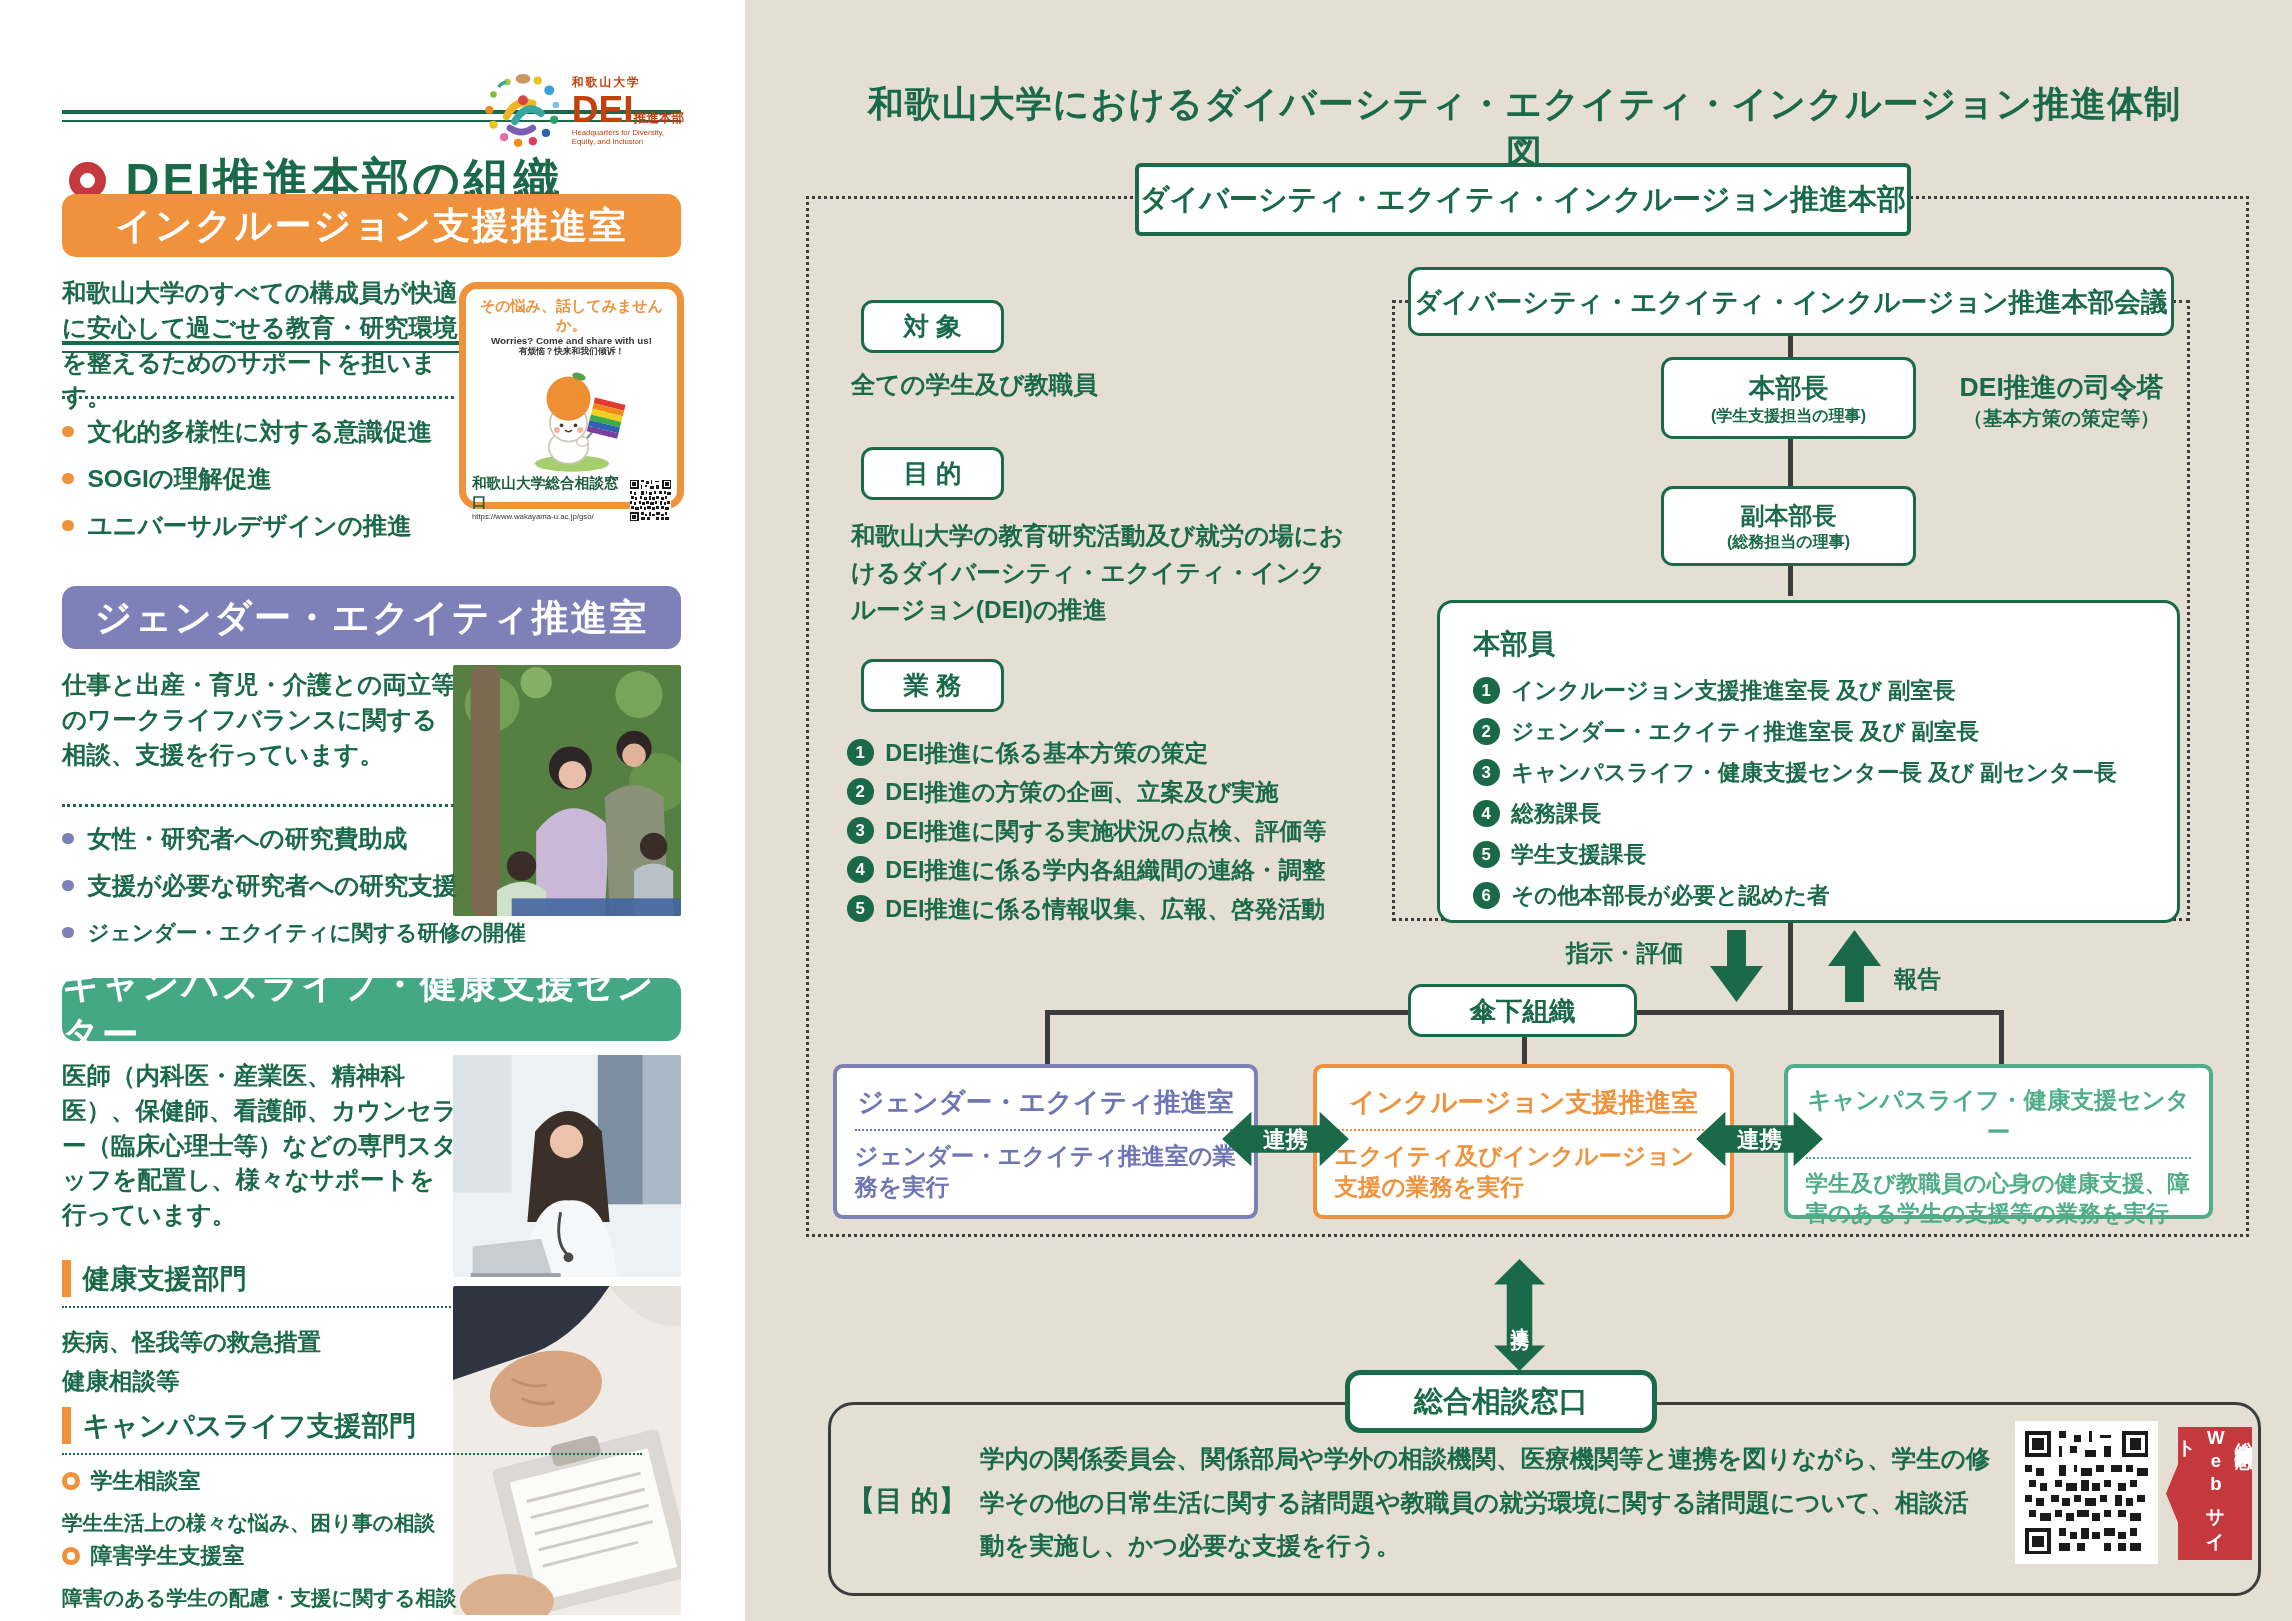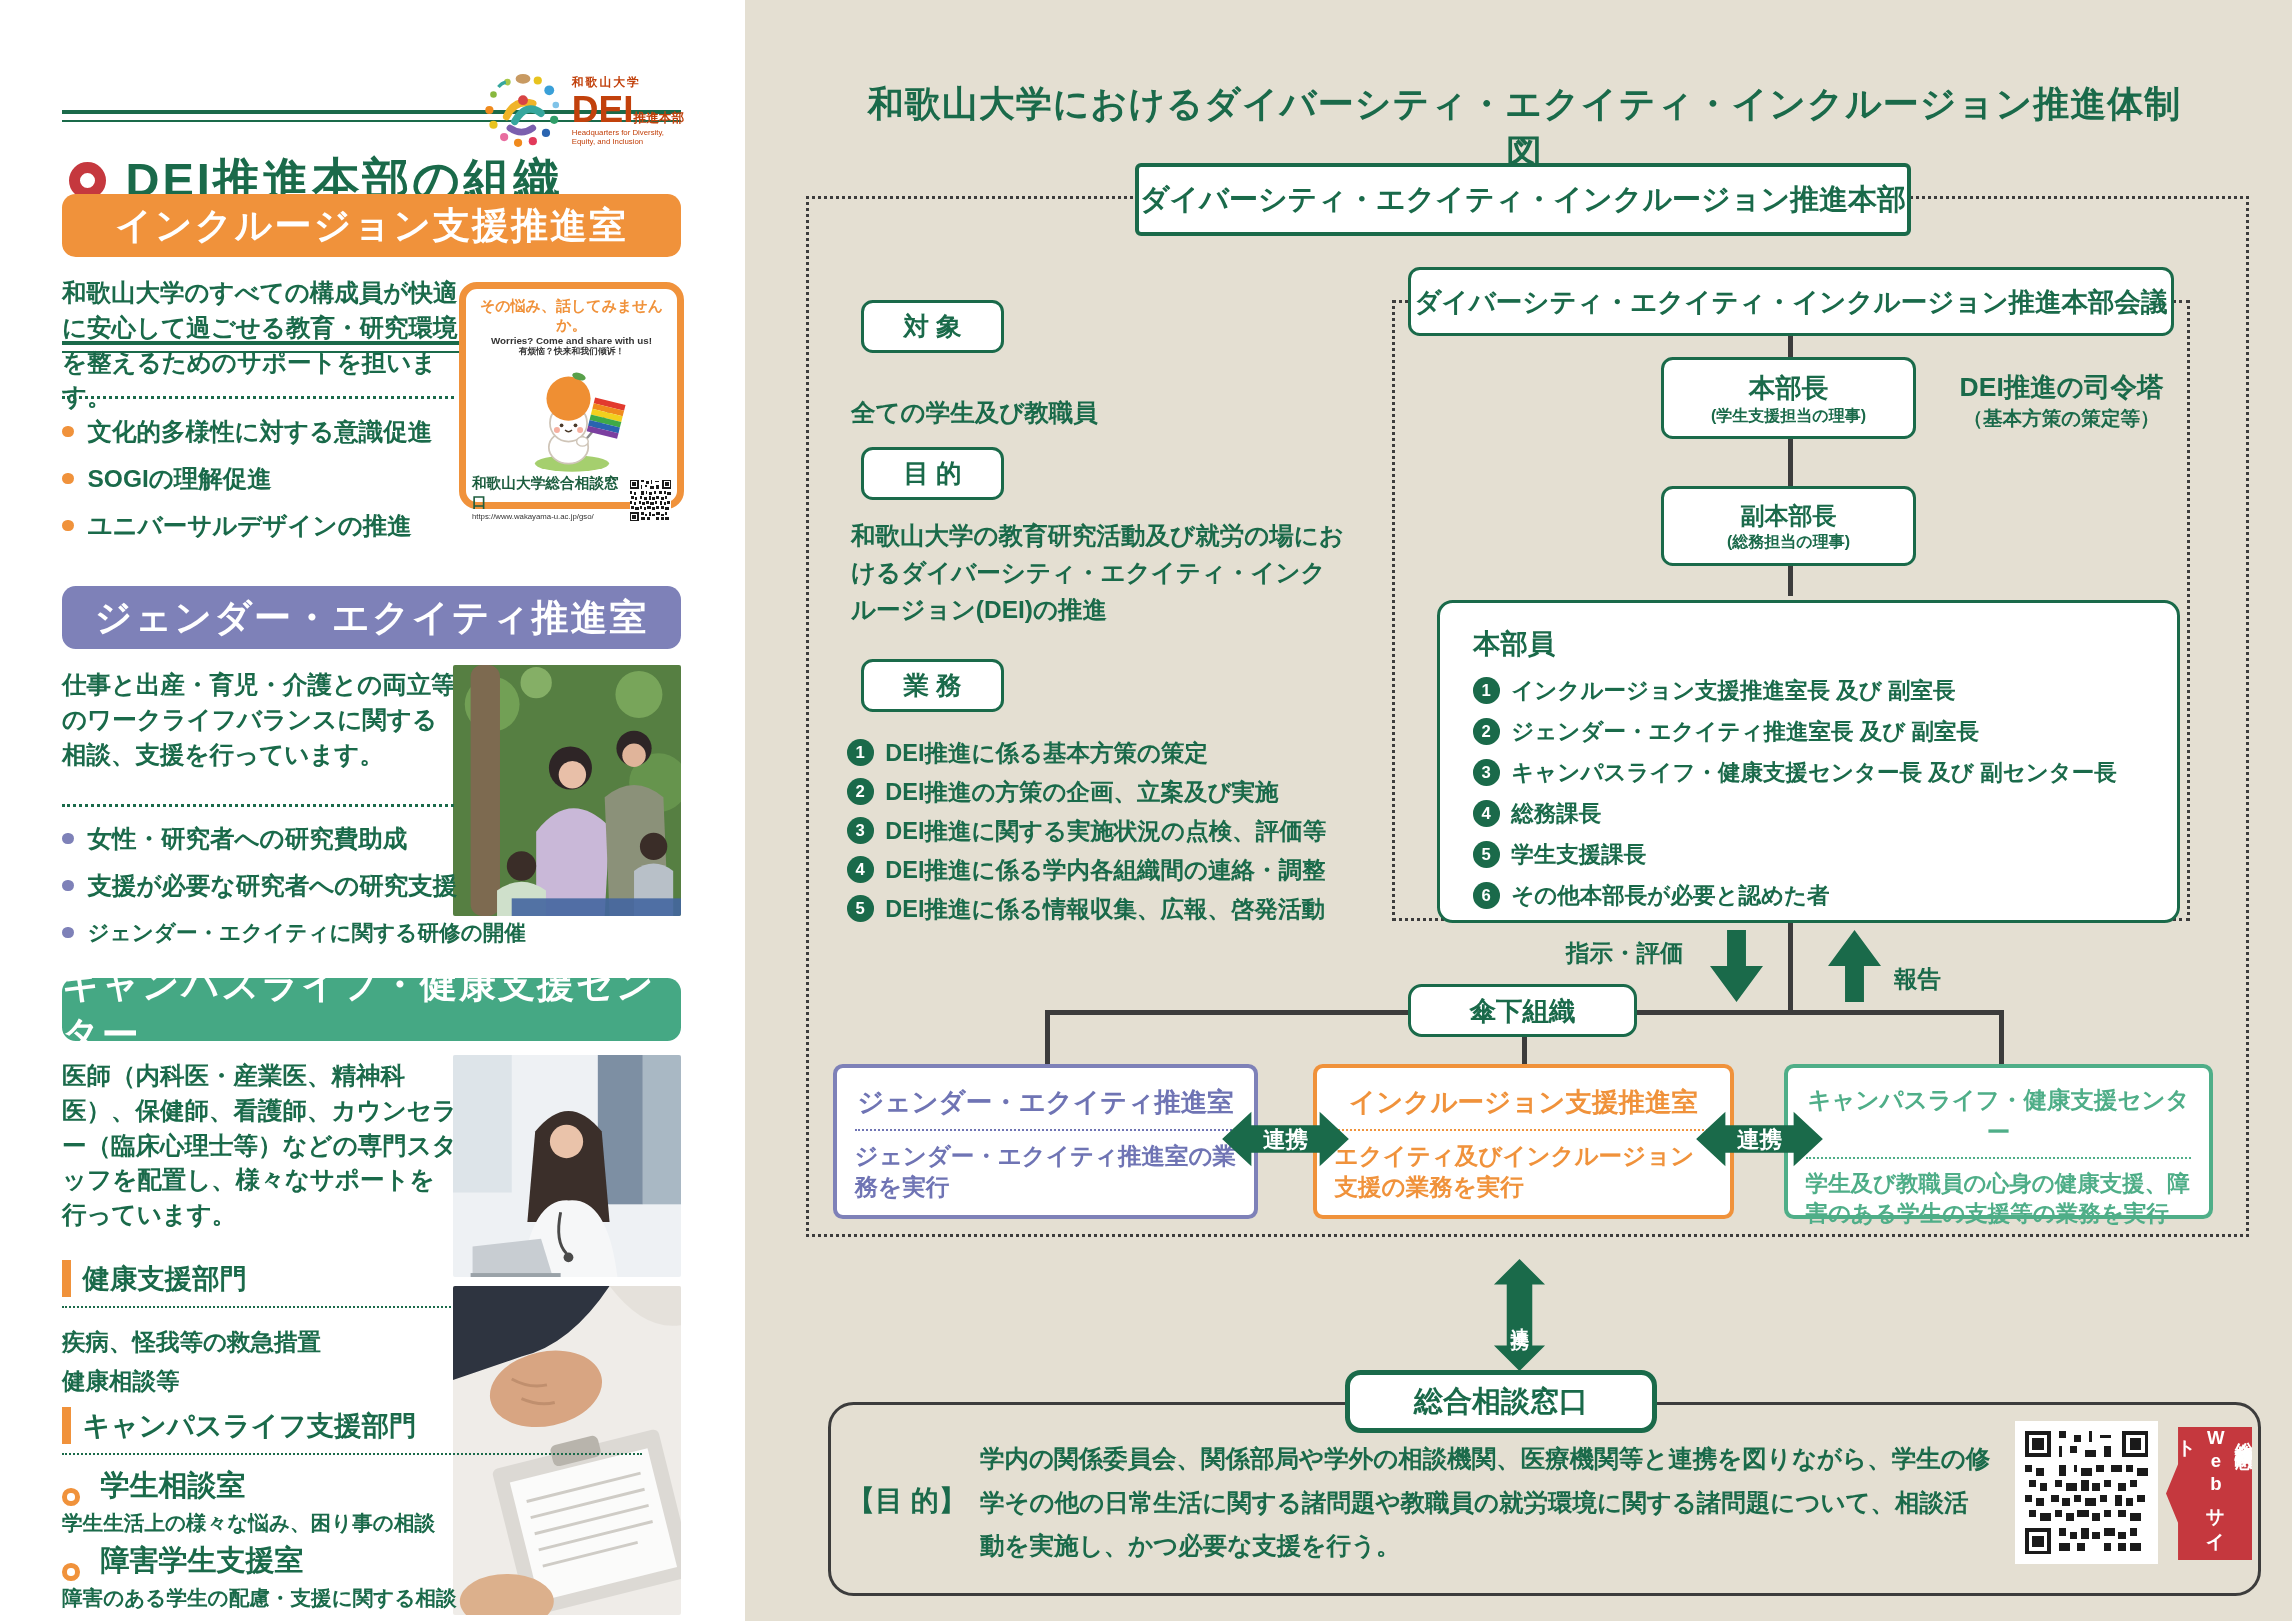--- a/index.html
+++ b/index.html
@@ -19,21 +19,21 @@
   .sechead{height:63px;border-radius:13.7px;color:#fff;font-size:37px;letter-spacing:2px;
            display:flex;align-items:center;justify-content:center}
   .body-tx{color:var(--green);font-size:24.5px;line-height:1.42;width:396px}
   .dotsep{border-top:3.9px dotted var(--green)}
   .bul{display:flex;align-items:center;gap:13.7px;color:var(--green);font-size:24.5px;height:47px}
   .bul .dot{width:11.8px;height:11.8px;border-radius:50%;flex:0 0 11.8px}
   .photo{border-radius:2px;overflow:hidden}
   .photo svg{display:block;width:100%;height:100%}
   .subhead{display:flex;align-items:center;gap:11.8px;color:var(--green);font-size:27.4px}
   .subhead .bar{width:8.8px;height:37px;background:var(--orange)}
-  .roomrow{display:flex;align-items:flex-end;gap:21px;color:var(--green);font-size:29px}
+  .roomrow{display:flex;align-items:center;gap:11px;color:var(--green);font-size:22px}
   .odonut{width:17.6px;height:17.6px;border:5.9px solid var(--orange);border-radius:50%}
   .roomdesc{color:var(--green);font-size:20.6px}
   
   .gbox{position:absolute;background:#fff;border:3.9px solid var(--green);border-radius:11.8px;
         color:var(--green);display:flex;flex-direction:column;align-items:center;justify-content:center;
         text-align:center;z-index:2}
   .dotrect{position:absolute;border:3.9px dotted var(--line);z-index:0}
   .cline{position:absolute;background:var(--line);z-index:1}
   .org{position:absolute;background:#fff;border-radius:9.8px;padding:15.7px 17.6px 9.8px;z-index:2;
        display:flex;flex-direction:column}
@@ -329,21 +329,21 @@
         </div>
       <div class="li" style="font-size:22.5px;height:41px">
           <span class="num">6</span>
           <span>その他本部長が必要と認めた者</span>
         </div>
     </div>
 
     <div class="gbox" style="left:116px;top:300px;width:143px;height:53px;border-width:3.4px;font-size:25.5px">
         <span>対 象</span>
       </div>
-    <div class="abs" style="left:106px;top:396px;color:var(--green);font-size:24.5px">全ての学生及び教職員</div>
+    <div class="abs" style="left:106px;top:368px;color:var(--green);font-size:24.5px">全ての学生及び教職員</div>
 
     <div class="gbox" style="left:116px;top:447px;width:143px;height:53px;border-width:3.4px;font-size:25.5px">
         <span>目 的</span>
       </div>
     <div class="abs" style="left:106px;top:518px;width:495px;color:var(--green);font-size:24.5px;line-height:1.5">和歌山大学の教育研究活動及び就労の場におけるダイバーシティ・エクイティ・インクルージョン(DEI)の推進</div>
 
     <div class="gbox" style="left:116px;top:659px;width:143px;height:53px;border-width:3.4px;font-size:25.5px">
         <span>業 務</span>
       </div>
     <div class="abs" style="left:102px;top:733px">

